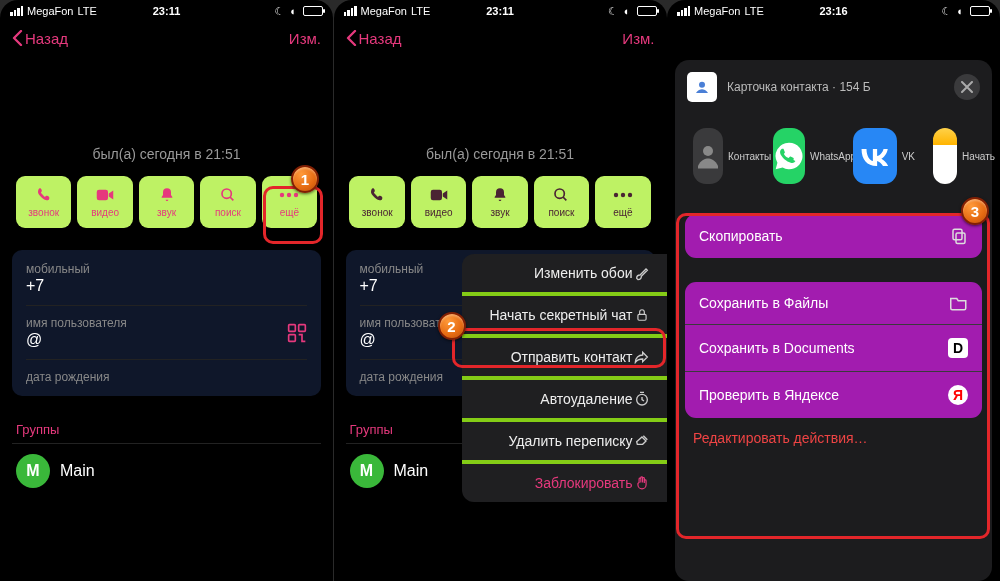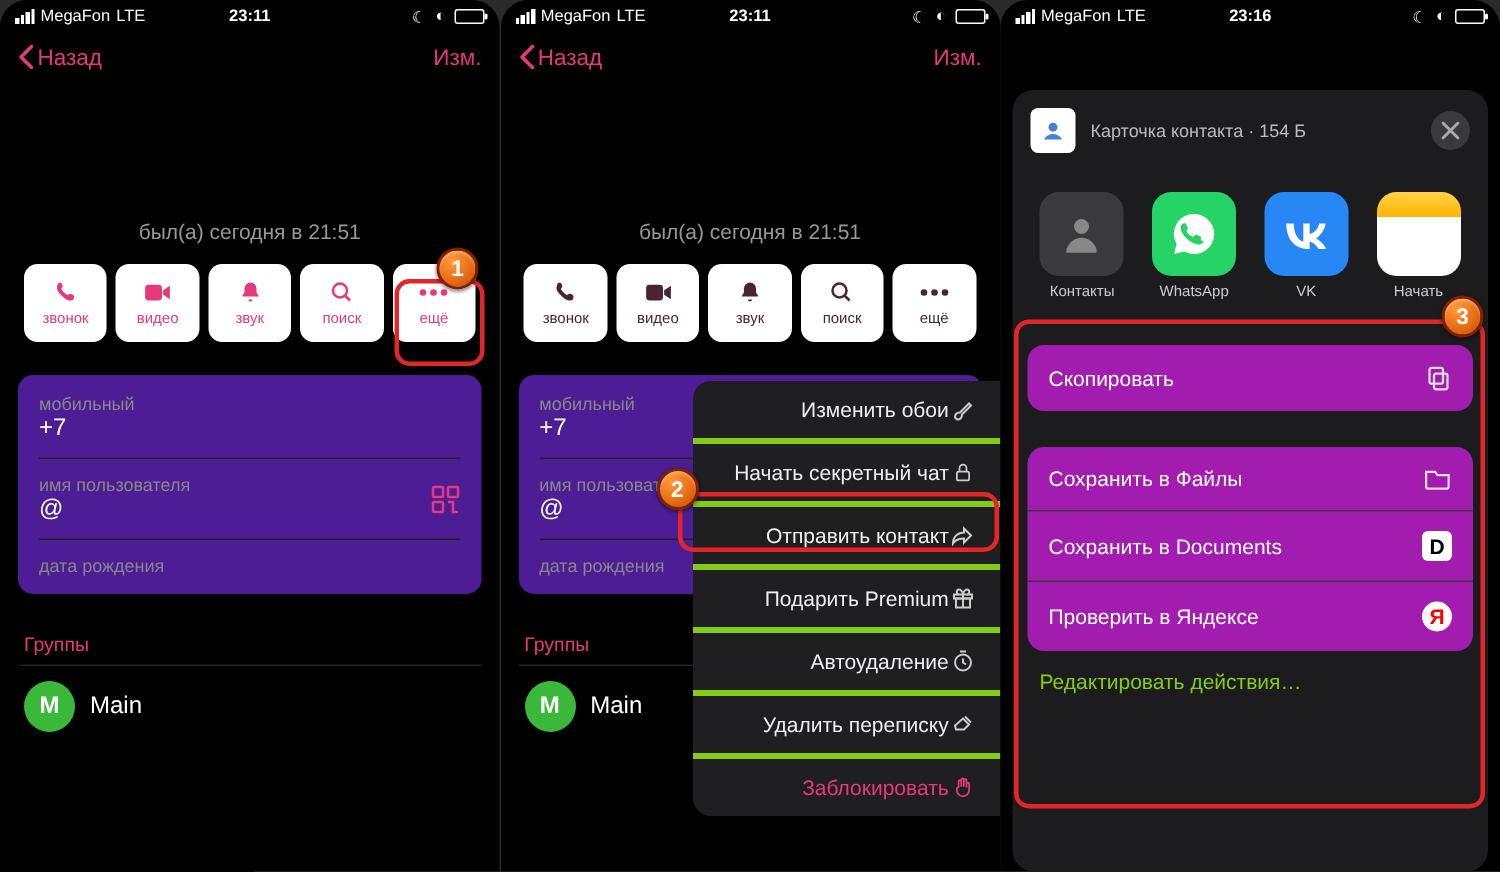--- a/index.html
+++ b/index.html
@@ -49,29 +49,29 @@
   
   .navbar {
     height: 36px; display:flex; align-items:center; justify-content:space-between; padding:0 12px;
     color:#e6397d; font-size:15px;
   }
   .navbar .back { display:flex; align-items:center; gap:2px; }
   .content { padding: 0 12px; }
   .presence { text-align:center; font-size:14px; color:#999; margin-top:90px; margin-bottom:14px;}
   .action-row { display:flex; gap:6px; justify-content:center; padding:0 4px; }
   .action-btn {
-    flex:1; background:#ffffff; border-radius:9px; height:52px;
+    flex:1; background:#bef264; border-radius:9px; height:52px;
     display:flex; flex-direction:column; align-items:center; justify-content:center;
     gap:3px; min-width:0;
   }
   .action-btn .ic { color:#e6397d; height:18px; display:flex; align-items:center;}
   .action-btn .lbl { font-size:10px; color:#e6397d; }
   .action-btn.dim .ic, .action-btn.dim .lbl { color:#4a2433; }
   .info-card {
-    background:#4c1d95; border-radius:10px; margin-top:22px; padding:2px 14px;
+    background:#0f172a; border-radius:10px; margin-top:22px; padding:2px 14px;
   }
   .info-row { padding:10px 0; position:relative;}
   .info-row + .info-row { border-top:1px solid #222; }
   .info-label { font-size:12px; color:#888; }
   .info-value { font-size:16px; color:#fff; margin-top:1px;}
   .qr {
     position:absolute; right:0; top:50%; transform:translateY(-50%);
     color:#e6397d; font-size:18px;
   }
   .groups-header {
@@ -123,21 +123,21 @@
   }
   .sheet-title { font-size:12px; color:#bbb;}
   .sheet-close {
     margin-left:auto; width:26px; height:26px; border-radius:50%; background:#3a3a3c;
     display:flex; align-items:center; justify-content:center; color:#aaa; font-size:14px;
   }
   .app-row {
     display:flex; gap:18px; padding:14px 18px 6px; justify-content:flex-start;
   }
   .app {
-    width:62px; display:flex; flex-direction:column; align-items:center; gap:5px;
+    width:62px; display:flex; flex-direction:row; align-items:center; gap:5px;
   }
   .app .tile {
     width:56px; height:56px; border-radius:13px; display:flex; align-items:center; justify-content:center;
     font-size:26px; font-weight:700; color:#fff;
   }
   .app .albl { font-size:10px; color:#ccc; }
   .tile.contacts{ background:#3a3a3c;}
   .tile.wa{ background:#25d366;}
   .tile.vk{ background:#2787f5; font-size:20px;}
   .tile.notes{ background:linear-gradient(#ffd24a,#ffb400 30%,#fff 30%,#fff);}
@@ -146,21 +146,21 @@
   }
   .sheet-li {
     display:flex; align-items:center; justify-content:space-between;
     padding:13px 14px; font-size:14px; color:#fff;
   }
   .sheet-li + .sheet-li { border-top:1px solid #3a3a3c; }
   .sheet-li .ricon{ width:20px; height:20px; border-radius:4px; display:flex; align-items:center; justify-content:center;}
   .ricon.docs{ background:#fff; color:#000; font-weight:700;}
   .ricon.ya{ background:#fff; border-radius:50%; color:#f00; font-weight:700;}
   .edit-actions {
-    padding:12px 18px 6px; color:#84cc16; font-size:14px;
+    padding:12px 18px 6px; color:#ef4444; font-size:14px;
   }
   svg { display:block; }
 </style>
 </head>
 <body>
 
 <div class="screen">
   <div class="status">
     <div class="left">
       <span class="sigbars">
@@ -383,30 +383,20 @@
     </div>
     <div class="ctx-item">
       <span>Отправить контакт</span>
       <span class="mic">
           <svg width="16" height="14" viewBox="0 0 24 20" fill="none" stroke="#ccc" stroke-width="2">
             <path d="M13 3l7 7-7 7v-4c-6 0-9 2-11 5 0-7 5-11 11-11V3z"></path>
           </svg>
         </span>
     </div>
     <div class="ctx-item">
-      <span>Подарить Premium</span>
-      <span class="mic">
-          <svg width="16" height="16" viewBox="0 0 24 24" fill="none" stroke="#ccc" stroke-width="2">
-            <rect x="3" y="8" width="18" height="4"></rect>
-            <rect x="5" y="12" width="14" height="9"></rect>
-            <path d="M12 8v13M8 8c-3 0-3-5 0-5 2 0 4 3 4 5M16 8c3 0 3-5 0-5-2 0-4 3-4 5"></path>
-          </svg>
-        </span>
-    </div>
-    <div class="ctx-item">
       <span>Автоудаление</span>
       <span class="mic">
           <svg width="16" height="16" viewBox="0 0 24 24" fill="none" stroke="#ccc" stroke-width="2">
             <circle cx="12" cy="13" r="8"></circle>
             <path d="M12 9v4l3 2M9 2h6"></path>
           </svg>
         </span>
     </div>
     <div class="ctx-item">
       <span>Удалить переписку</span>

